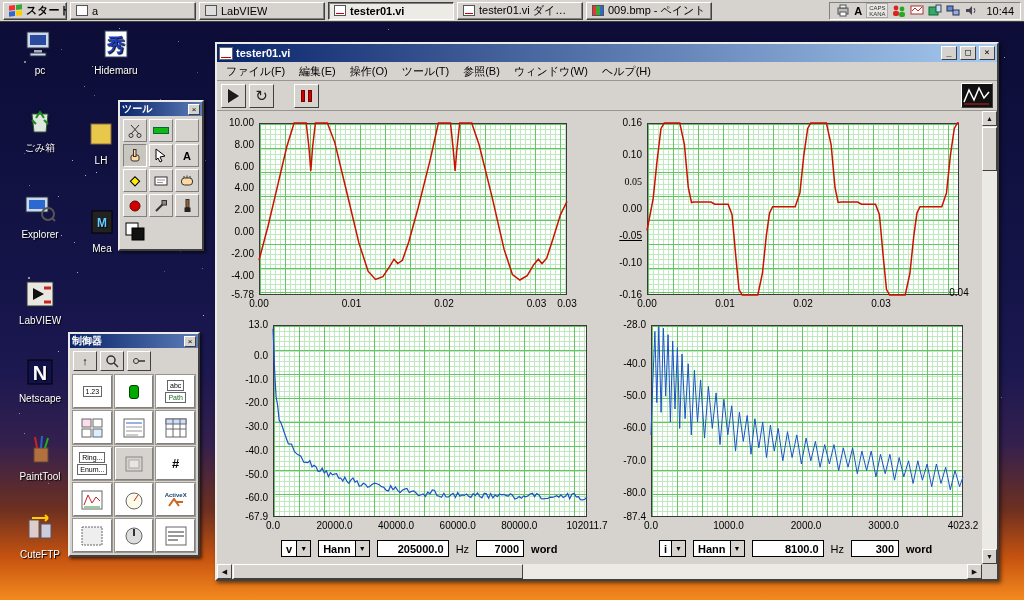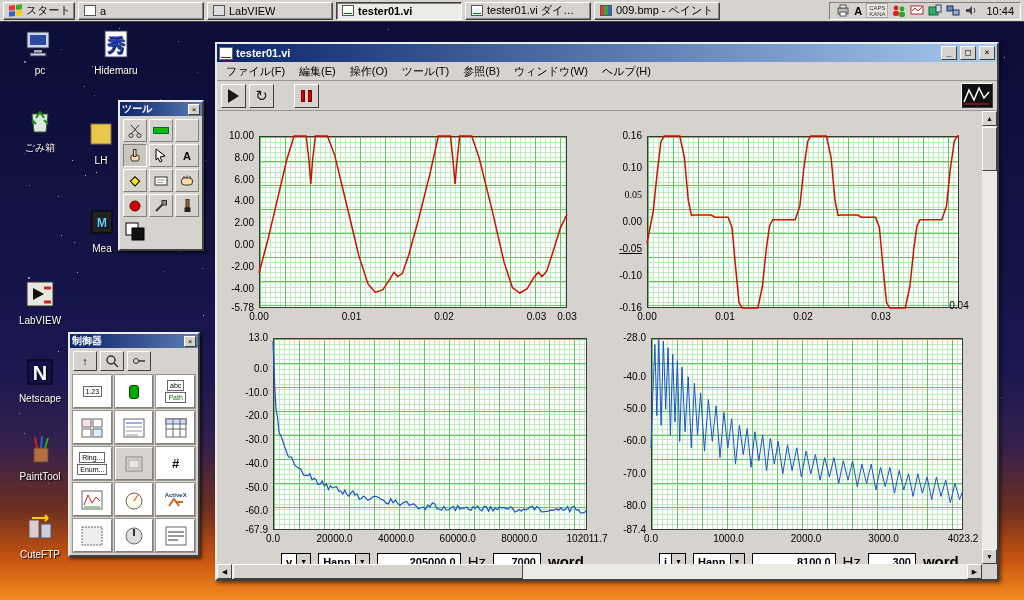--- a/index.html
+++ b/index.html
@@ -9,21 +9,21 @@
     background:linear-gradient(to bottom,#0c0c36 0%,#141448 45%,#1c1850 62%,#34204e 74%,#6e3020 85%,#c65310 93%,#f58a1e 100%);}
   .star{position:absolute;background:#fff;border-radius:50%;z-index:1;}
 
   
   .taskbar{position:absolute;top:0;left:0;right:0;height:22px;background:#d6d3ce;
     border-bottom:1px solid #404040;display:flex;align-items:center;gap:3px;padding:1px 3px;z-index:60;}
   .tbtn{height:18px;background:#d6d3ce;border:1px solid;border-color:#ffffff #404040 #404040 #ffffff;
     box-shadow:inset -1px -1px 0 #808080;display:flex;align-items:center;gap:4px;padding:0 5px;
     font-size:11px;white-space:nowrap;overflow:hidden;}
   .tbtn.active{border-color:#404040 #ffffff #ffffff #404040;box-shadow:inset 1px 1px 0 #808080;background:#ecebe6;font-weight:bold;}
-  .start{font-weight:normal;width:72px;}
+  .start{font-weight:bold;width:64px;}
   .winlogo{display:grid;grid-template-columns:6px 6px;grid-template-rows:5px 5px;gap:1px;transform:skewY(-6deg);}
   .winlogo i{display:block;}
   .task-icon{width:12px;height:11px;flex:0 0 auto;border:1px solid #555;background:#fff;position:relative;}
   .task-icon.lv{background:#ddd;}
   .task-icon.vi:before{content:"";position:absolute;left:1px;top:4px;width:8px;height:3px;border-bottom:1px solid #c00;}
   .task-icon.paint{background:linear-gradient(90deg,#e33 33%,#3a3 33% 66%,#36c 66%);}
   .tbtn .lbl{overflow:hidden;text-overflow:ellipsis;}
   .tray{margin-left:auto;height:18px;border:1px solid;border-color:#808080 #ffffff #ffffff #808080;
     display:flex;align-items:center;gap:4px;padding:0 6px;}
   .trayicon{width:14px;height:13px;flex:0 0 auto;}
@@ -78,21 +78,21 @@
     border-bottom:1px solid #9a968f;position:relative;}
   .tool{width:25px;height:24px;background:#d6d3ce;border:1px solid;border-color:#fff #404040 #404040 #fff;
     display:flex;align-items:center;justify-content:center;}
   .runarrow{width:0;height:0;border-left:11px solid #1a1a1a;border-top:7px solid transparent;border-bottom:7px solid transparent;}
   .contrun{font-size:15px;color:#222;line-height:1;}
   .pausebars{display:flex;gap:3px;}
   .pausebars i{display:block;width:4px;height:12px;background:#cc0000;border:1px solid #700;}
   .lvlogo{position:absolute;right:4px;top:2px;width:32px;height:25px;background:#111;border:1px solid;
     border-color:#fff #404040 #404040 #fff;}
   .panel{flex:1;position:relative;background:#d6d3ce;overflow:hidden;}
-  .panel-content{position:absolute;left:0;top:0;right:15px;bottom:15px;overflow:hidden;margin-top:13px;}
+  .panel-content{position:absolute;left:0;top:0;right:15px;bottom:15px;overflow:hidden;}
 
   
   .vscroll{position:absolute;right:0;top:0;bottom:15px;width:15px;background:#eceae4;}
   .hscroll{position:absolute;left:0;bottom:0;right:15px;height:15px;background:#eceae4;}
   .scorner{position:absolute;right:0;bottom:0;width:15px;height:15px;background:#d6d3ce;}
   .sbtn{position:absolute;width:15px;height:15px;background:#d6d3ce;border:1px solid;
     border-color:#fff #404040 #404040 #fff;font-size:7px;display:flex;align-items:center;justify-content:center;color:#111;}
   .sthumb{position:absolute;background:#d6d3ce;border:1px solid;border-color:#fff #404040 #404040 #fff;}
 
   
@@ -114,23 +114,23 @@
   
   .ctrl-group{position:absolute;top:429px;display:flex;align-items:center;gap:7px;}
   #ctrlL{left:64px;}
   #ctrlR{left:442px;}
   .combo{display:flex;align-items:center;border:1px solid #000;background:#fff;height:17px;font-weight:bold;}
   .combo .val{padding:0 4px;}
   .combo .arrow{width:14px;height:15px;background:#d6d3ce;border-left:1px solid #000;display:flex;
     align-items:center;justify-content:center;font-size:7px;}
   .field{border:1px solid #000;background:#fff;height:17px;font-weight:bold;display:flex;align-items:center;
     justify-content:flex-end;padding:0 4px;}
-  .f-freq{width:84px;}
+  .f-freq{width:72px;}
   .f-words{width:48px;}
-  .ulabel{font-size:15px;}
+  .ulabel{font-size:11px;}
   .ulabel.b{font-weight:bold;}
 </style>
 </head>
 <body>
 
 <div id="screen">
   <div id="stars">
       <div class="star" style="left: 711.233px; top: 290.622px; width: 1px; height: 1px; opacity: 0.64;"></div>
       <div class="star" style="left: 58.3625px; top: 195.918px; width: 1px; height: 1px; opacity: 0.76;"></div>
       <div class="star" style="left: 552.439px; top: 216.795px; width: 1px; height: 1px; opacity: 0.46;"></div>
@@ -342,20 +342,29 @@
       <path d="M12 14 L16 8 L20 14 M20 16 L24 20 M12 20 L8 16" stroke="#1a8a1a" stroke-width="2" fill="none"></path>
     </svg>
     <div>ごみ箱</div>
   </div>
   <div class="dicon" style="left:76px;top:118px;width:50px">
     <svg class="ic" viewBox="0 0 32 32">
       <rect x="6" y="6" width="20" height="20" fill="#e8c84a" stroke="#864"></rect>
     </svg>
     <div>LH</div>
   </div>
+  <div class="dicon" style="left:8px;top:192px">
+    <svg class="ic" viewBox="0 0 32 32">
+      <rect x="2" y="5" width="22" height="15" fill="#cfd8e8" stroke="#234"></rect>
+        <rect x="5" y="8" width="16" height="9" fill="#2a6ad0"></rect>
+      <circle cx="24" cy="22" r="6" fill="none" stroke="#555" stroke-width="2"></circle>
+        <line x1="28" y1="26" x2="31" y2="29" stroke="#555" stroke-width="2"></line>
+    </svg>
+    <div>Explorer</div>
+  </div>
   <div class="dicon" style="left:80px;top:206px;width:44px">
     <svg class="ic" viewBox="0 0 32 32">
       <rect x="6" y="5" width="20" height="22" fill="#222" stroke="#000"></rect>
       <text x="16" y="21" font-size="12" text-anchor="middle" fill="#6cf" font-weight="bold">M</text>
     </svg>
     <div>Mea</div>
   </div>
   <div class="dicon" style="left:8px;top:278px">
     <svg class="ic" viewBox="0 0 32 32">
       <rect x="3" y="4" width="26" height="24" fill="#e8e8e0" stroke="#333"></rect>

